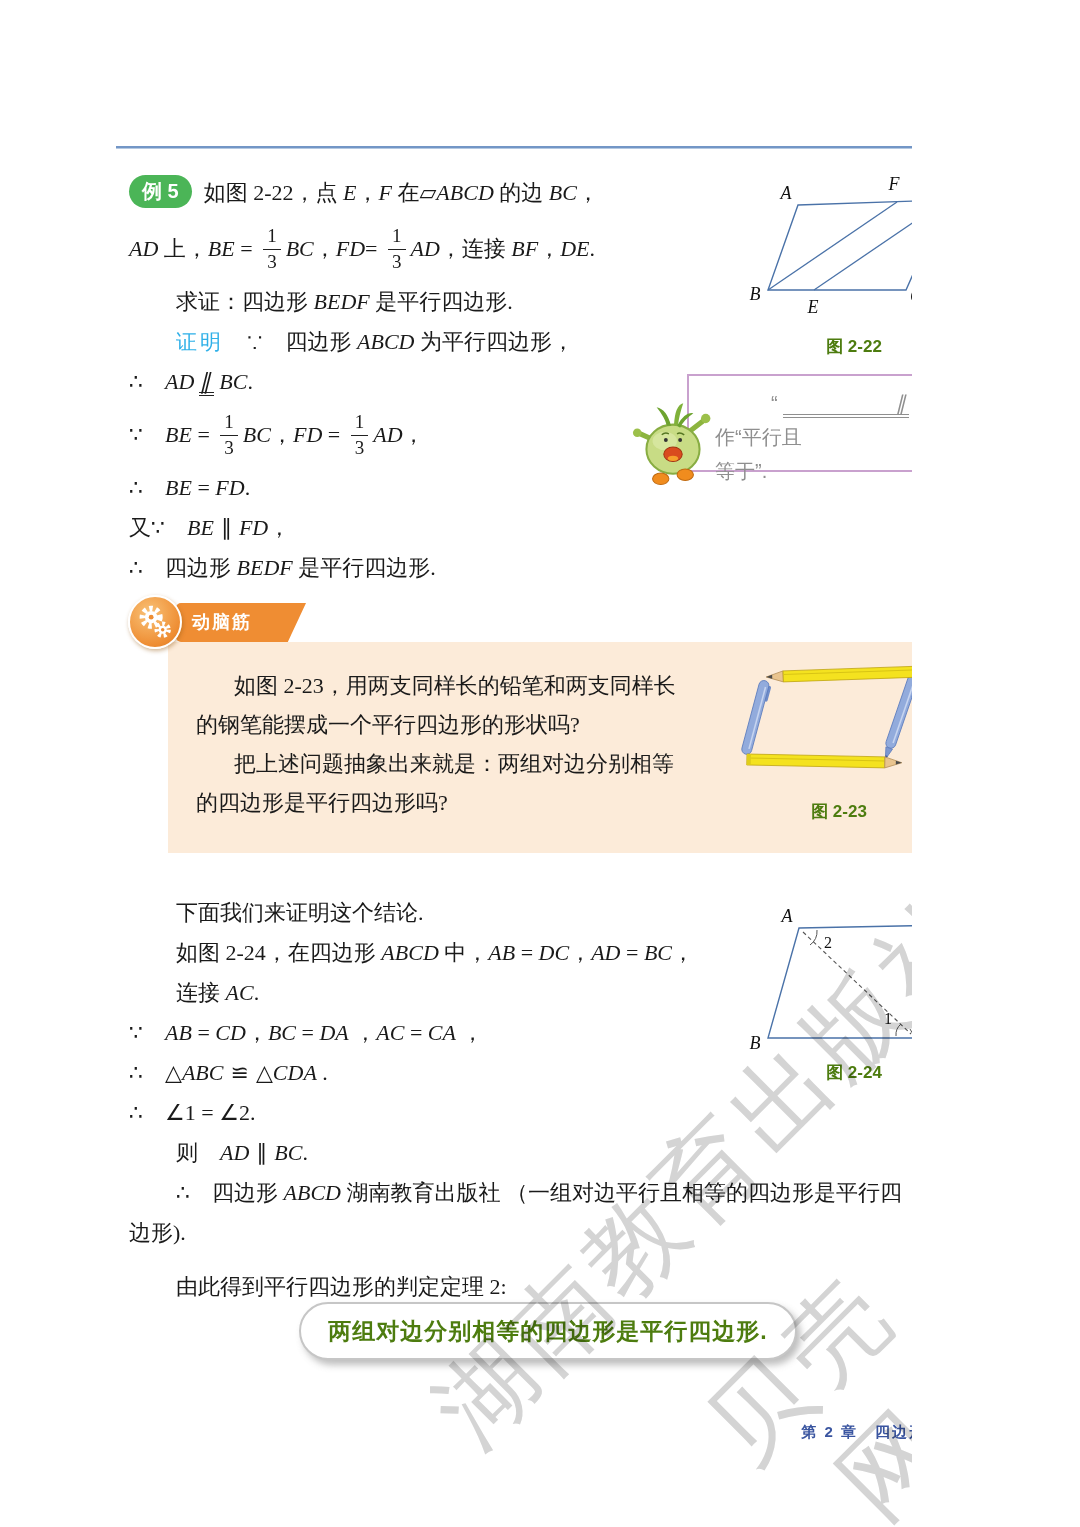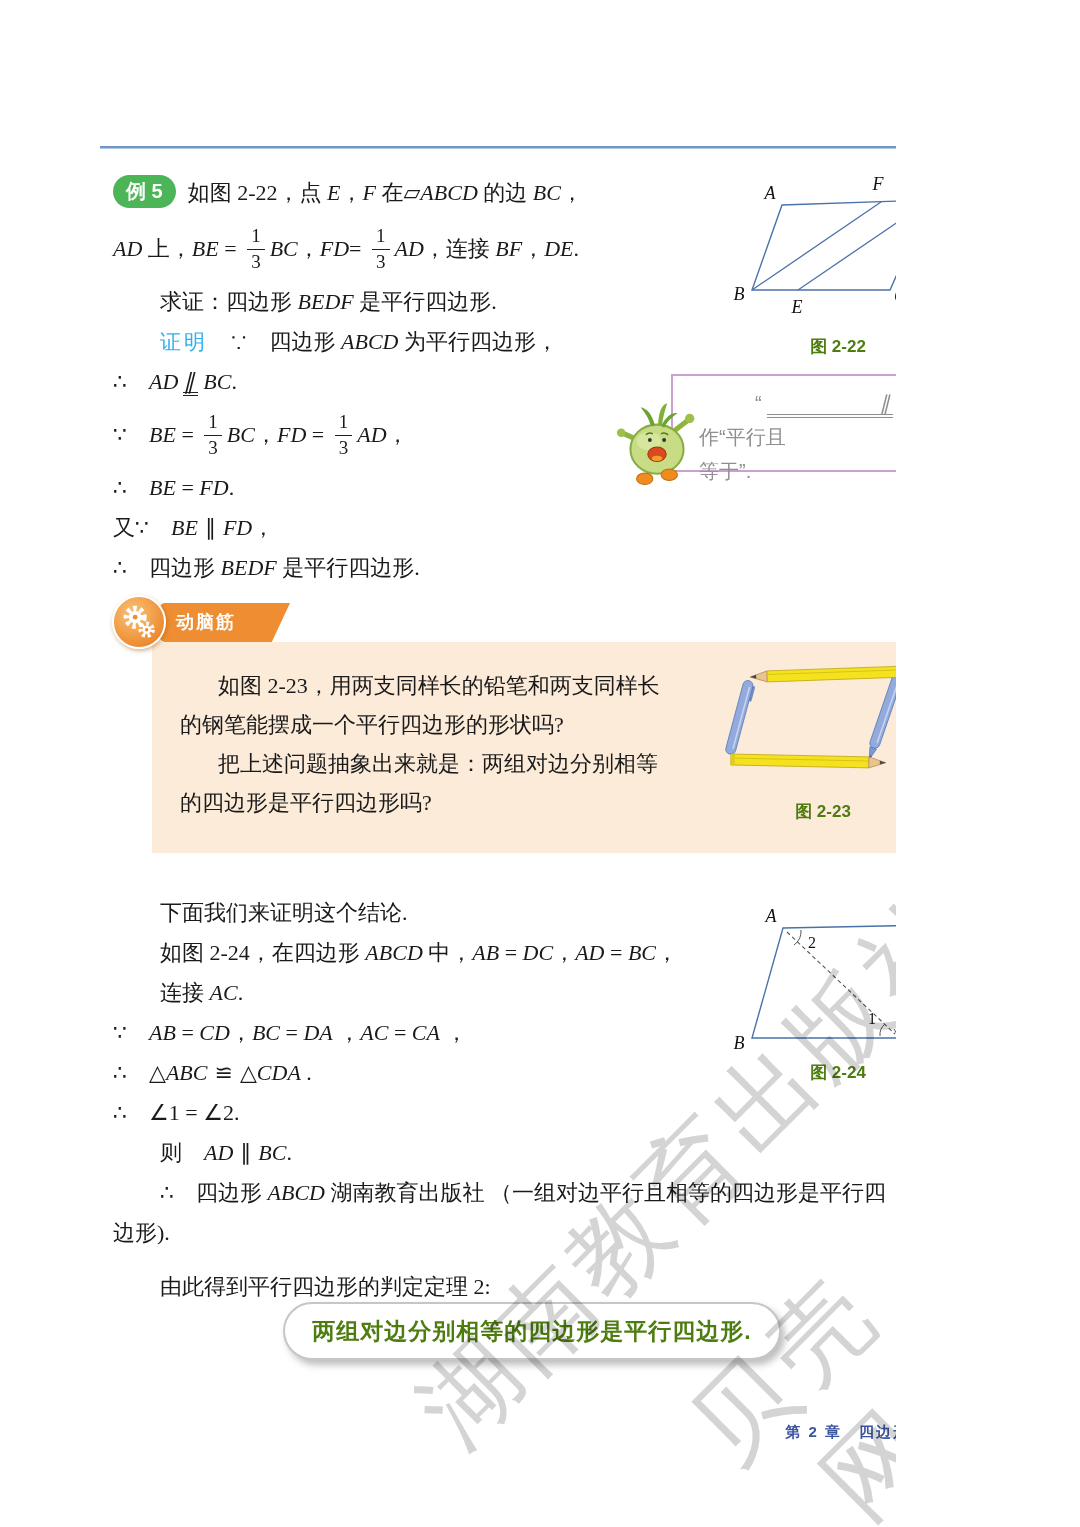--- a/index.html
+++ b/index.html
@@ -1,17 +1,17 @@
 <!DOCTYPE html>
 <html><head>
 <meta charset="utf-8">
 <style>
   html,body{margin:0;padding:0;background:#fff;}
   .page{position:relative;width:896px;height:1527px;background:#fff;overflow:hidden;
-        font-family:"Liberation Serif","DejaVu Serif",serif;color:#1a1a1a;}
+        font-family:"Liberation Serif","DejaVu Serif",serif;color:#1a1a1a;margin-left:16px;}
   .top-rule{position:absolute;left:100px;top:146px;width:842px;height:2px;
         background:#7396c6;border-bottom:1px solid #b5c9e2;}
   
   .ex-block{position:absolute;left:113px;top:170px;width:615px;}
   .sec2{position:absolute;left:113px;top:893px;width:628px;}
   .sec2-wide{position:absolute;left:113px;top:1173px;width:860px;}
   .line{margin:0;font-size:22px;line-height:40px;white-space:pre-wrap;}
   .line.first{line-height:46px;}
   .tall{display:flex;align-items:center;height:66px;}
   .ind{padding-left:47px;}

